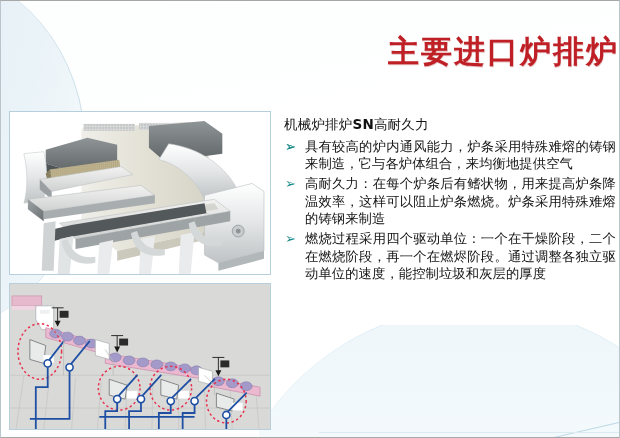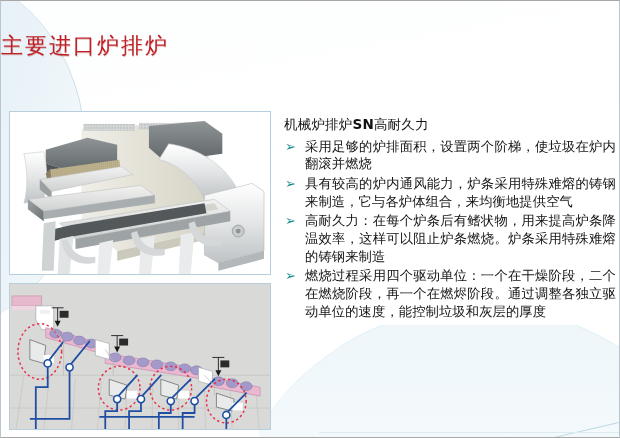--- a/index.html
+++ b/index.html
@@ -47,23 +47,23 @@
     background:linear-gradient(90deg,rgba(190,220,233,0) 0%,#c7dee9 60%,#bcd7e4 100%);
     transform:rotate(-13deg);transform-origin:right bottom;pointer-events:none;
   }
   .deco-bottom-line2{
     position:absolute;right:0;bottom:4px;width:300px;height:1px;
     background:#dcebf2;pointer-events:none;
   }
 
   
   .title{
-    position:absolute;left:0;right:0;top:30px;text-align:left;
+    position:absolute;left:0;right:0;top:30px;text-align:right;
     font-family:"Liberation Serif","DejaVu Serif",serif;
-    font-size:22px;font-weight:normal;color:#bf2026;letter-spacing:2px;
+    font-size:31px;font-weight:bold;color:#bf2026;letter-spacing:2px;
     text-shadow:0.6px 0.6px 0 rgba(150,20,25,0.25);
   }
 
   
   .img-box{
     position:absolute;left:8px;box-sizing:border-box;
     border:1px solid #b7cfdc;background:#ffffff;overflow:hidden;
   }
   #img-top{top:110px;width:262px;height:164px;}
   #img-bottom{top:282px;width:262px;height:147px;}
@@ -349,21 +349,20 @@
       </g>
     </svg>
   </div>
 
   <div class="textcol">
     <p class="lead"><span>机械炉排炉</span><b>SN</b><span>高耐久力</span></p>
 
     <ul class="bullets">
       <li>
         <span class="mk">➢</span>
-        <span>采用足够的炉排面积，设置两个阶梯，使垃圾在炉内翻滚并燃烧</span>
       </li>
       <li>
         <span class="mk">➢</span>
         <span>具有较高的炉内通风能力，炉条采用特殊难熔的铸钢来制造，它与各炉体组合，来均衡地提供空气</span>
       </li>
       <li>
         <span class="mk">➢</span>
         <span>高耐久力：在每个炉条后有鳍状物，用来提高炉条降温效率，这样可以阻止炉条燃烧。炉条采用特殊难熔的铸钢来制造</span>
       </li>
       <li>

